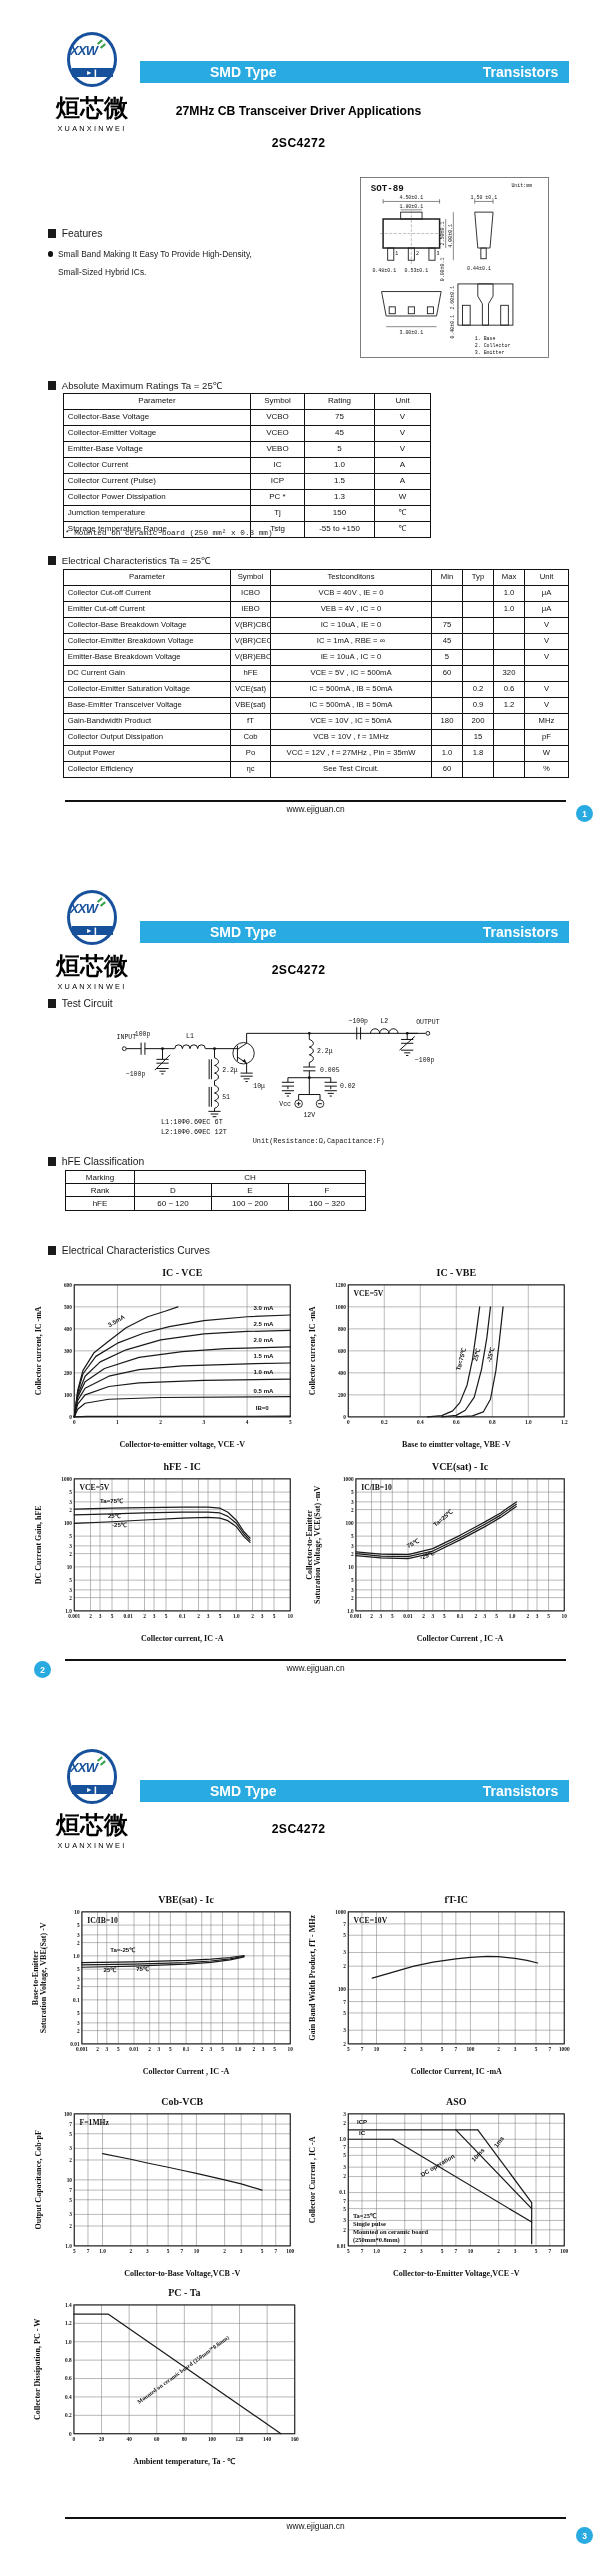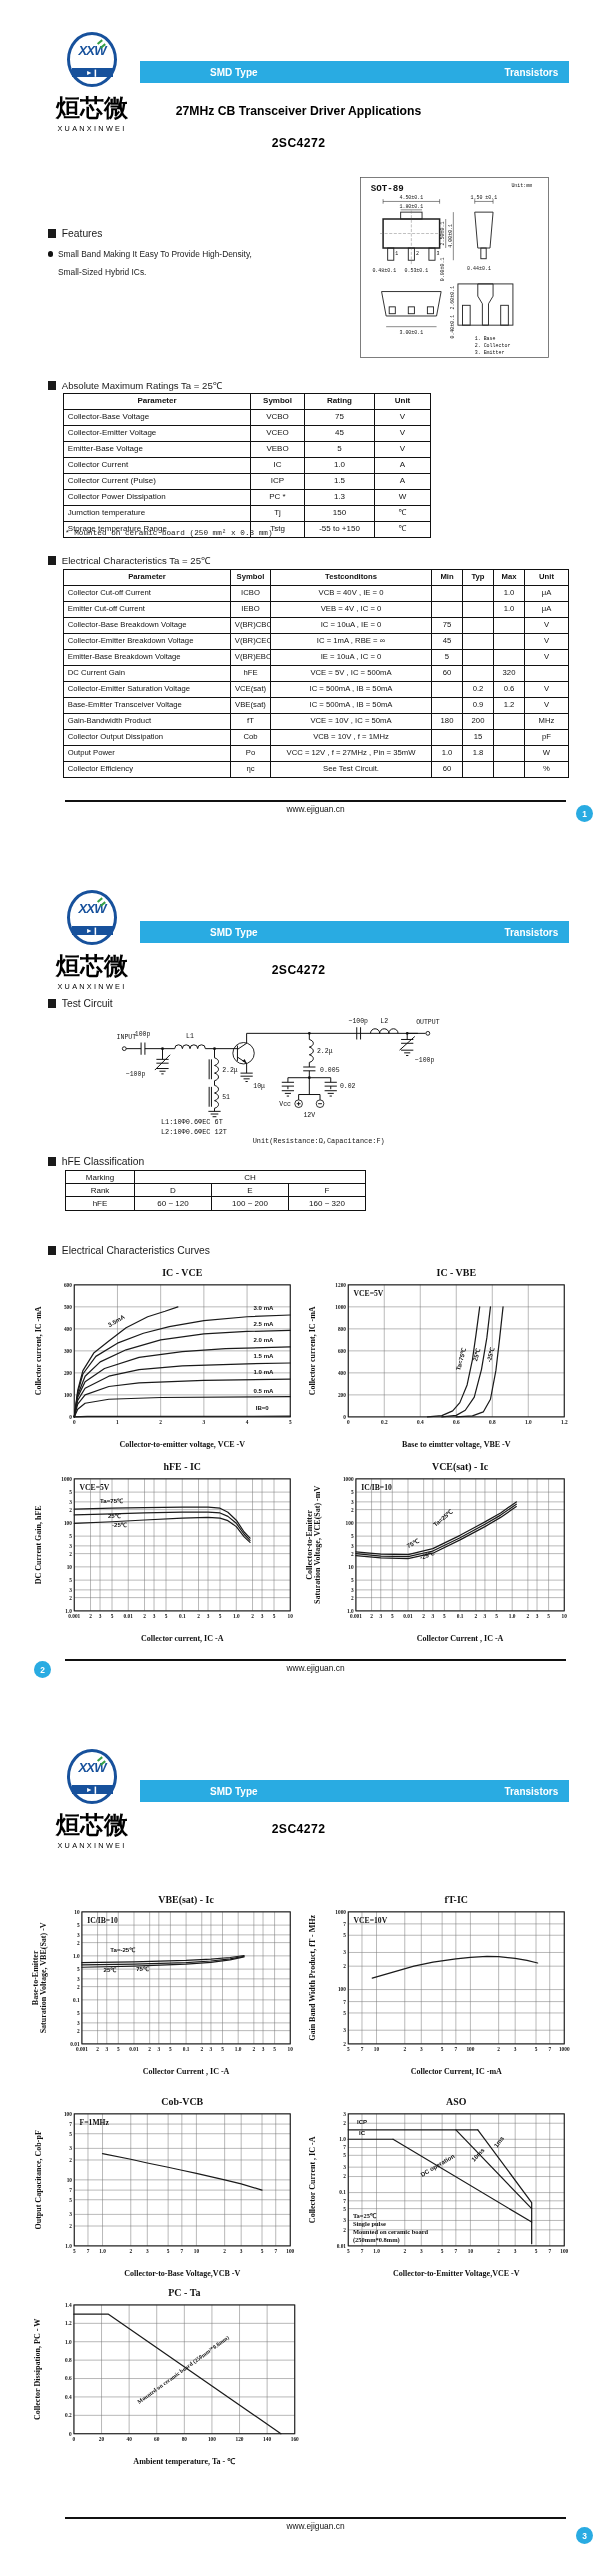--- a/index.html
+++ b/index.html
@@ -2,40 +2,40 @@
 <html style="font-size:12.2px"><head>
 <meta charset="utf-8">
 <style>
   html,body{margin:0;padding:0;background:#fff;}
   body{width:607px;font-family:"Liberation Sans",sans-serif;color:#111;}
   .page{position:relative;width:607px;height:859px;background:#fff;overflow:hidden;}
   .abs{position:absolute;}
   
   .logo-wrap{width:92px;text-align:center;}
   .logo-circle{position:relative;width:44px;height:49px;border:3.8px solid #17519c;border-radius:50%;margin:0 auto;background:#fff;}
-  .logo-letters{position:absolute;top:7.7px;left:0;right:0;text-align:center;font-weight:bold;font-style:italic;font-size:13px;letter-spacing:-0.8px;color:#17519c;}
+  .logo-letters{position:absolute;top:7.7px;left:0;right:0;text-align:left;font-weight:bold;font-style:italic;font-size:13px;letter-spacing:-0.8px;color:#17519c;}
   .logo-accent{position:absolute;top:6.1px;right:10.7px;width:6.1px;height:2.3px;background:#35a046;transform:rotate(-40deg);}
   .logo-accent2{position:absolute;top:10px;right:7.7px;width:6.1px;height:2.3px;background:#35a046;transform:rotate(-40deg);}
   .logo-band{position:absolute;left:1.5px;right:1.5px;bottom:6.9px;height:9.2px;background:#17519c;color:#fff;font-size:6.9px;line-height:9.2px;text-align:center;font-weight:bold;}
   .cjk{font-size:24px;font-weight:bold;color:#000000;letter-spacing:0px;white-space:nowrap;}
   .latin{font-size:7.3px;letter-spacing:2.3px;color:#000;white-space:nowrap;}
-  .banner{background:#29abe2;color:#fff;display:flex;align-items:center;font-weight:bold;font-size:10px;width:429px;height:22px;}
+  .banner{background:#29abe2;color:#fff;display:flex;align-items:center;font-weight:bold;font-size:14px;width:429px;height:22px;}
   .banner .bl{margin-left:70px;}
   .banner .br{margin-left:auto;margin-right:10.7px;}
   .doc-title{width:505px;text-align:center;font-size:12.2px;font-weight:bold;color:#000;}
   .product{width:505px;text-align:center;font-size:12.2px;font-weight:bold;color:#000;letter-spacing:0.4px;}
   
   .sec{display:flex;align-items:center;gap:5.4px;font-size:10.3px;color:#1a1a1a;}
   .sq{width:8.4px;height:8.4px;background:#1a1a1a;display:inline-block;flex:none;}
   .feat-line{font-size:8.4px;color:#222;display:flex;align-items:center;gap:4.6px;}
   .dot{width:5.4px;height:5.4px;border-radius:50%;background:#111;display:inline-block;flex:none;}
   
   table.dt{border-collapse:collapse;border:1.5px solid #111;font-size:8px;table-layout:fixed;}
   .dt th,.dt td{border:0.8px solid #111;padding:0.8px 3.8px;height:13.4px;line-height:1.1;white-space:nowrap;overflow:hidden;}
-  .dt th{font-weight:700;}
+  .dt th{font-weight:400;}
   .dt td{text-align:center;}
   .dt td:first-child{text-align:left;}
   table.hfe{border-collapse:collapse;border:1.5px solid #111;font-size:8px;table-layout:fixed;}
   .hfe td{border:0.8px solid #111;height:12.2px;text-align:center;padding:0 3.1px;}
   .fnote{font-size:7.7px;color:#222;font-family:Liberation Mono, monospace;}
   
   .fline{border-top:2.3px solid #111;}
   .url{font-size:8.4px;text-align:center;color:#111;}
   .pgc{width:17px;height:17px;border-radius:50%;background:#29abe2;color:#fff;font-size:8.4px;font-weight:bold;display:flex;align-items:center;justify-content:center;}
   

